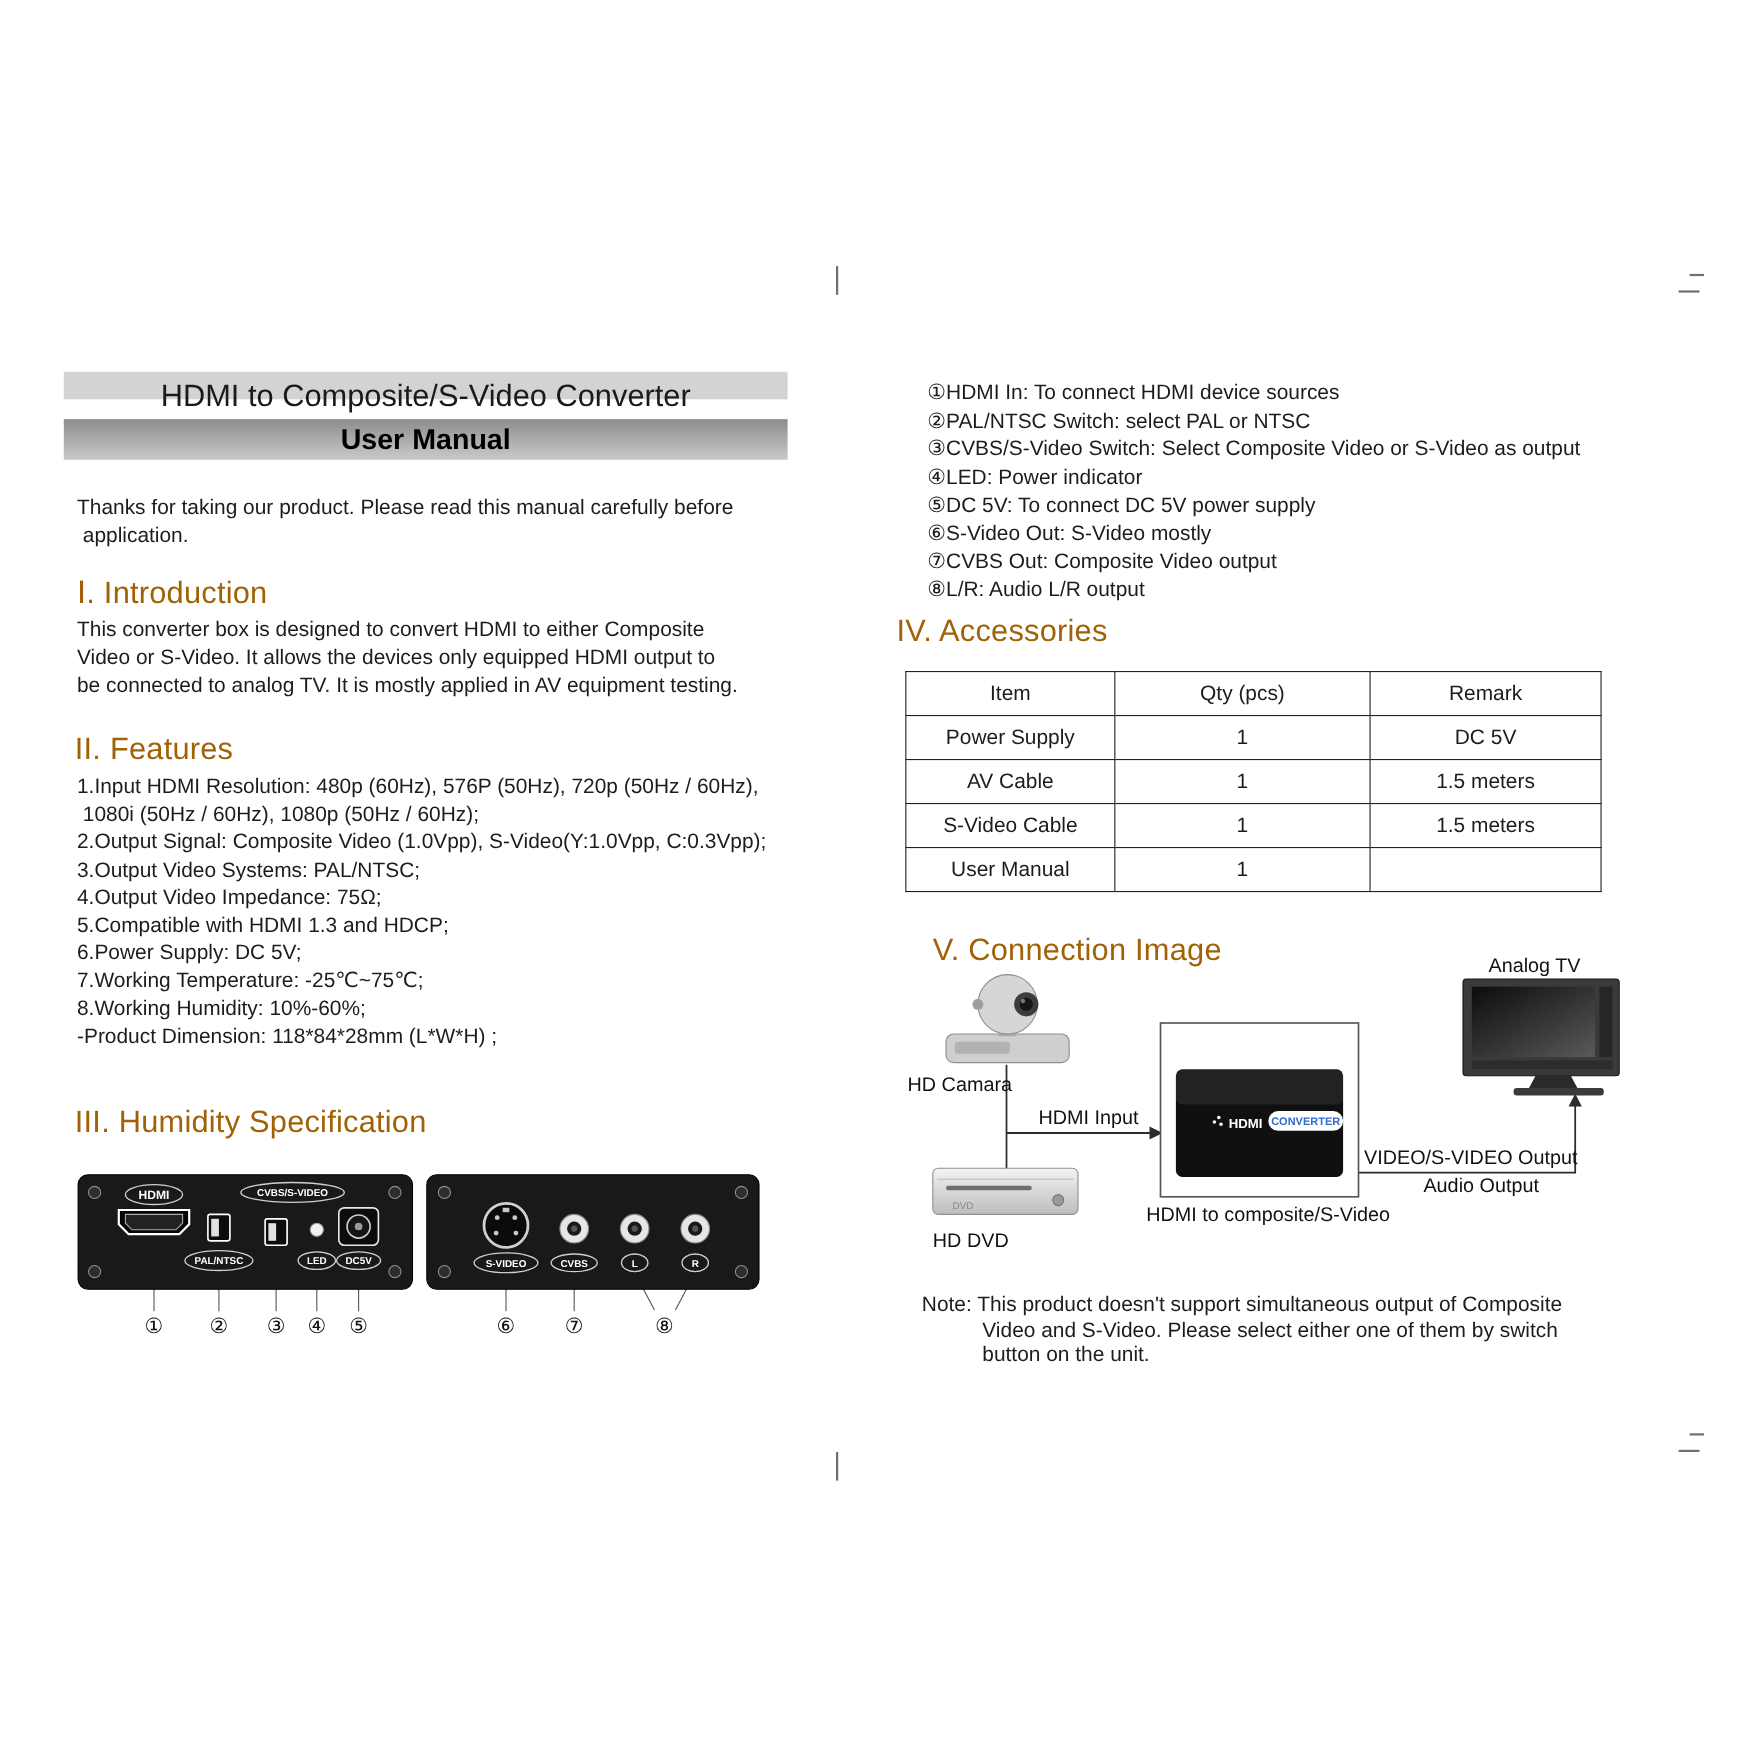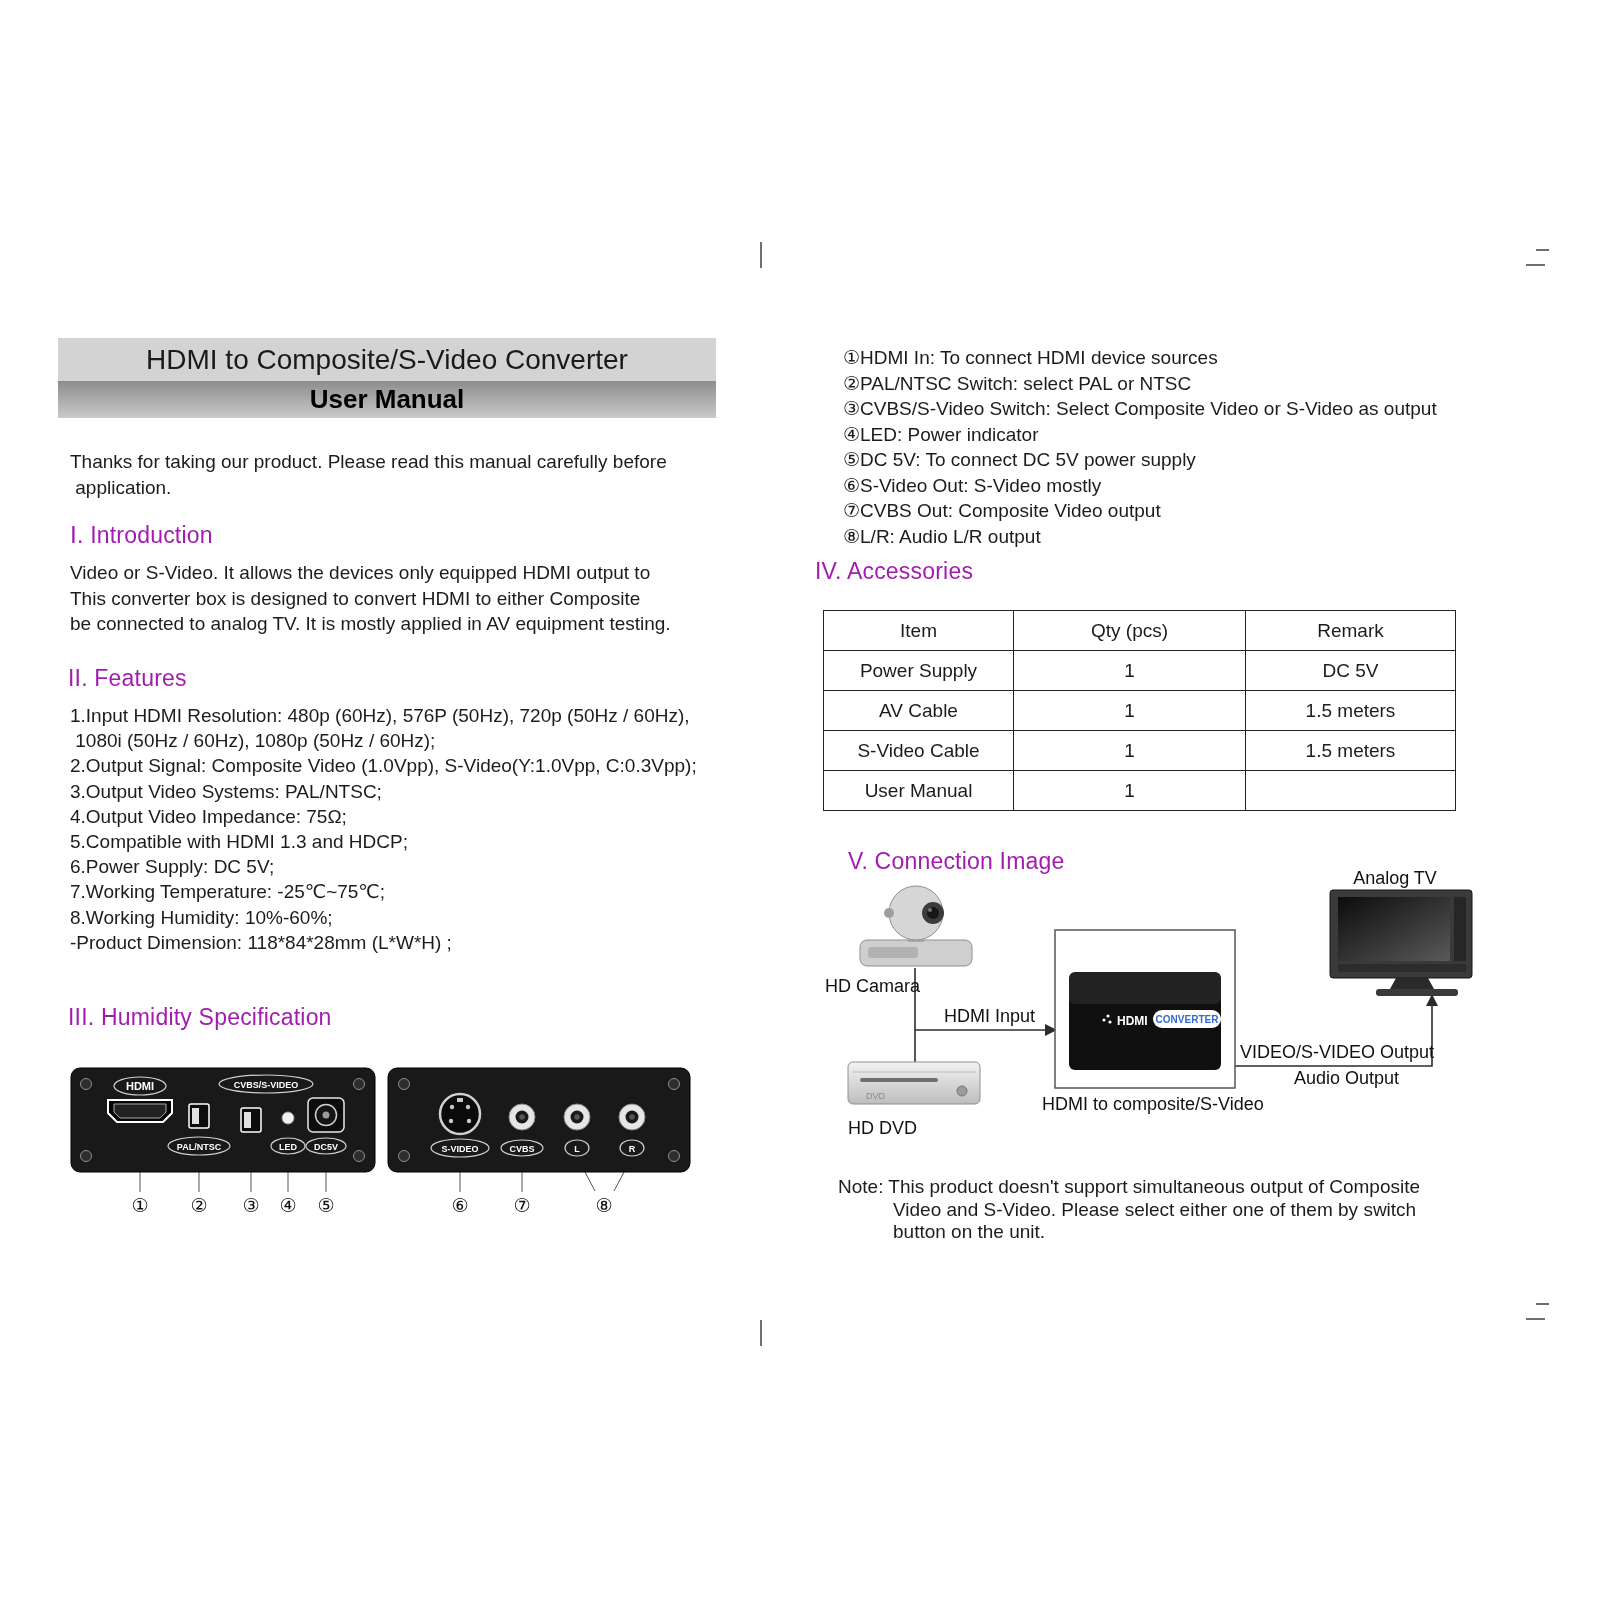--- a/index.html
+++ b/index.html
@@ -3,26 +3,26 @@
 <meta charset="utf-8">
 <style>
   * { margin:0; padding:0; box-sizing:border-box; }
   html,body { background:#ffffff; }
   body { font-family:"Liberation Sans","DejaVu Sans",sans-serif; }
   .page { position:relative; width:1600px; height:1600px; background:#ffffff; overflow:hidden; color:#1c1c1c; }
   .abs { position:absolute; }
   .mark { position:absolute; background:#6f6f6f; }
   .mark.v { width:2px; height:26px; }
   .mark.h { height:2px; }
-  .banner-title { left:58px; top:338px; width:658px; height:43px; background:#d3d3d3;
+  .banner-title { left:58px; top:338px; width:658px; height:25px; background:#d3d3d3;
                   text-align:center; line-height:43px; font-size:28px; color:#1a1a1a; }
   .banner-sub { left:58px; top:381px; width:658px; height:37px;
                 background:linear-gradient(#8d8d8d,#c9c9c9);
                 text-align:center; line-height:37px; font-size:26px; font-weight:bold; color:#000; }
-  .h { font-size:23px; color:#a21caf; letter-spacing:0.2px; }
+  .h { font-size:28px; color:#a16207; letter-spacing:0.2px; }
   .body-text { font-size:19px; line-height:25.5px; color:#1c1c1c; }
   .pre div { white-space:pre; }
   table.acc-table { border-collapse:collapse; table-layout:fixed; background:#fff; }
   .acc-table th, .acc-table td { border:1.5px solid #222; font-size:19px; font-weight:400;
                                  text-align:center; vertical-align:middle; height:40px; color:#1c1c1c; }
   svg text { font-family:"Liberation Sans","DejaVu Sans",sans-serif; }
 </style>
 </head>
 <body>
 
@@ -38,22 +38,22 @@
   <div class="abs banner-title">HDMI to Composite/S-Video Converter</div>
   <div class="abs banner-sub">User Manual</div>
 
   <div class="abs body-text pre" style="left:70px; top:449px;">
     <div>Thanks for taking our product. Please read this manual carefully before</div>
     <div> application.</div>
   </div>
 
   <div class="abs h" style="left:70px; top:522px;">Ⅰ. Introduction</div>
   <div class="abs body-text pre" style="left:70px; top:560px;">
+    <div>This converter box is designed to convert HDMI to either Composite</div>
     <div>Video or S-Video. It allows the devices only equipped HDMI output to</div>
-    <div>This converter box is designed to convert HDMI to either Composite</div>
     <div>be connected to analog TV. It is mostly applied in AV equipment testing.</div>
   </div>
 
   <div class="abs h" style="left:68px; top:665px;">II. Features</div>
   <div class="abs body-text pre" style="left:70px; top:703px; line-height:25.2px;">
     <div>1.Input HDMI Resolution: 480p (60Hz), 576P (50Hz), 720p (50Hz / 60Hz),</div>
     <div> 1080i (50Hz / 60Hz), 1080p (50Hz / 60Hz);</div>
     <div>2.Output Signal: Composite Video (1.0Vpp), S-Video(Y:1.0Vpp, C:0.3Vpp);</div>
     <div>3.Output Video Systems: PAL/NTSC;</div>
     <div>4.Output Video Impedance: 75Ω;</div>

